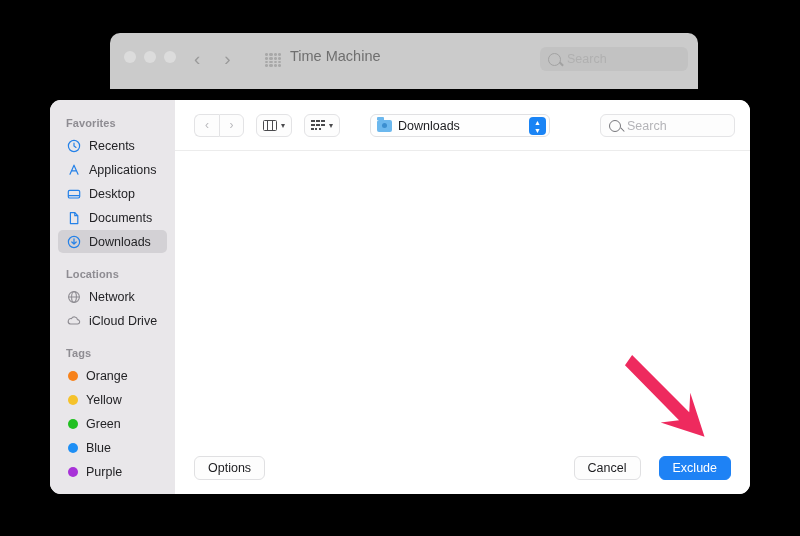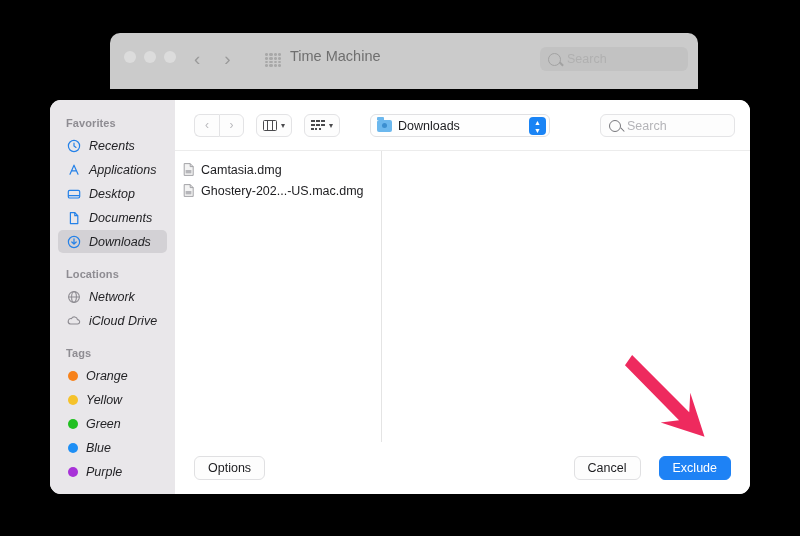--- a/index.html
+++ b/index.html
@@ -141,21 +141,20 @@
   .sb-item {
     display: flex;
     align-items: center;
     gap: 8px;
     height: 23px;
     margin: 1px 8px;
     padding-left: 8px;
     border-radius: 5px;
     font-size: 12.5px;
     color: #232326;
-    font-style: italic;
   }
   .sb-item.selected {
     background: #d3d1d5;
   }
   .sb-icon {
     width: 15px;
     height: 15px;
     flex: none;
     display: flex;
     align-items: center;
@@ -619,45 +618,20 @@
         </span>
       </div>
 
       <div class="search-field">
         <span class="mag"></span>
         <span>Search</span>
       </div>
     </div>
 
     <div class="browser">
-      <div class="col-files">
-
-        <div class="file-row">
-          <span class="dmg-icon">
-            <svg width="11" height="13" viewBox="0 0 11 13">
-                <path d="M1.2 0.6h6l3 3v8.8h-9z" fill="#f3f3f3" stroke="#9a9a9e" stroke-width="0.9" stroke-linejoin="round"></path>
-                <path d="M7.2 0.6v3h3" fill="none" stroke="#9a9a9e" stroke-width="0.9"></path>
-                <rect x="2.6" y="7" width="5.8" height="3.4" fill="#b6b6ba"></rect>
-              </svg>
-          </span>
-          <span>Camtasia.dmg</span>
-        </div>
-
-        <div class="file-row">
-          <span class="dmg-icon">
-            <svg width="11" height="13" viewBox="0 0 11 13">
-                <path d="M1.2 0.6h6l3 3v8.8h-9z" fill="#f3f3f3" stroke="#9a9a9e" stroke-width="0.9" stroke-linejoin="round"></path>
-                <path d="M7.2 0.6v3h3" fill="none" stroke="#9a9a9e" stroke-width="0.9"></path>
-                <rect x="2.6" y="7" width="5.8" height="3.4" fill="#b6b6ba"></rect>
-              </svg>
-          </span>
-          <span>Ghostery-202...-US.mac.dmg</span>
-        </div>
-
-      </div>
       <div class="col-preview"></div>
     </div>
 
     <div class="bottombar">
       <div class="btn">Options</div>
       <div class="spacer"></div>
       <div class="right-btns">
         <div class="btn">Cancel</div>
         <div class="btn primary">Exclude</div>
       </div>

